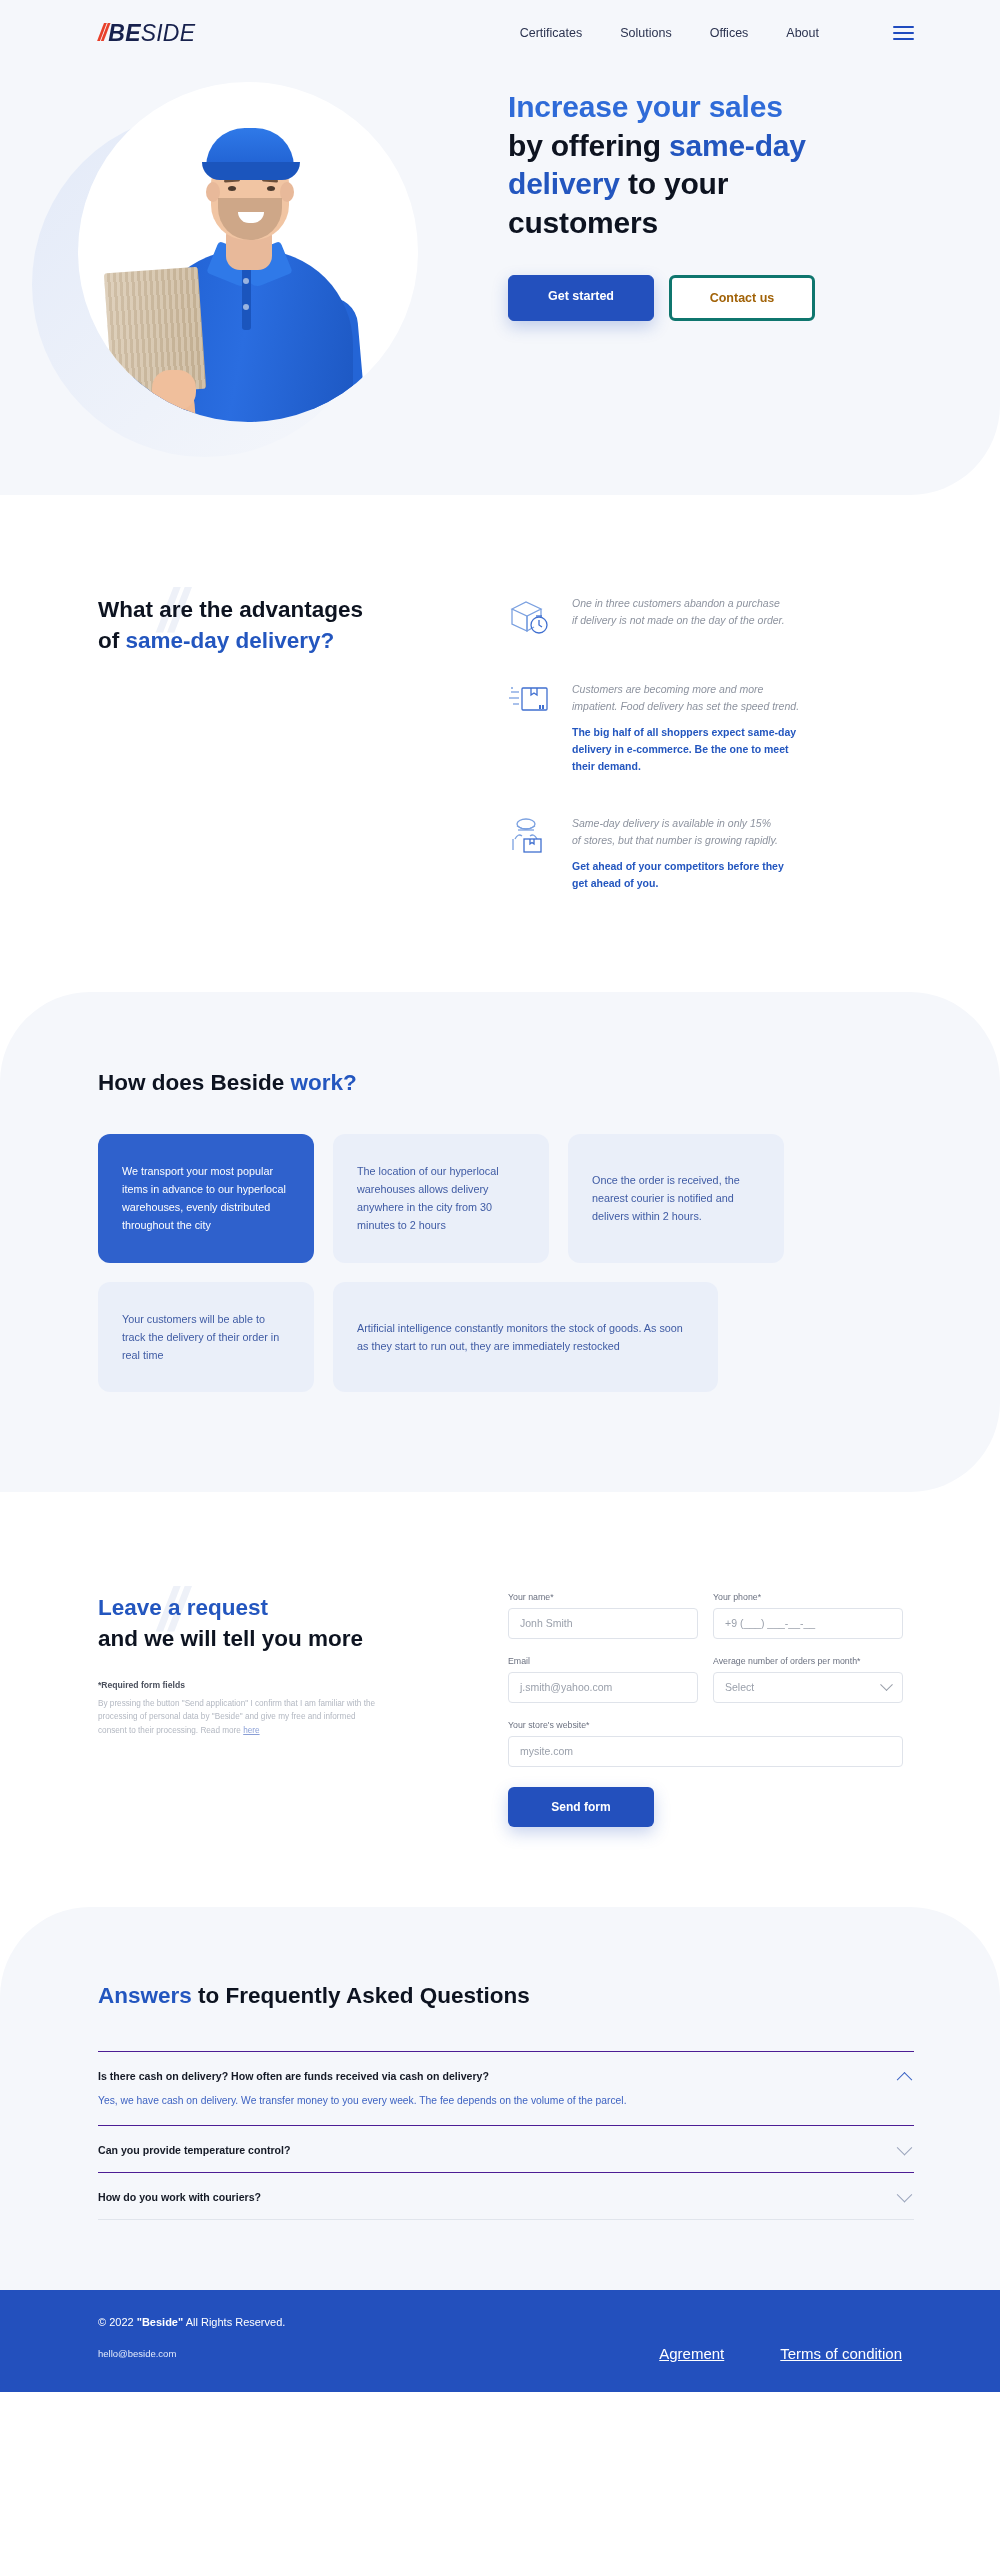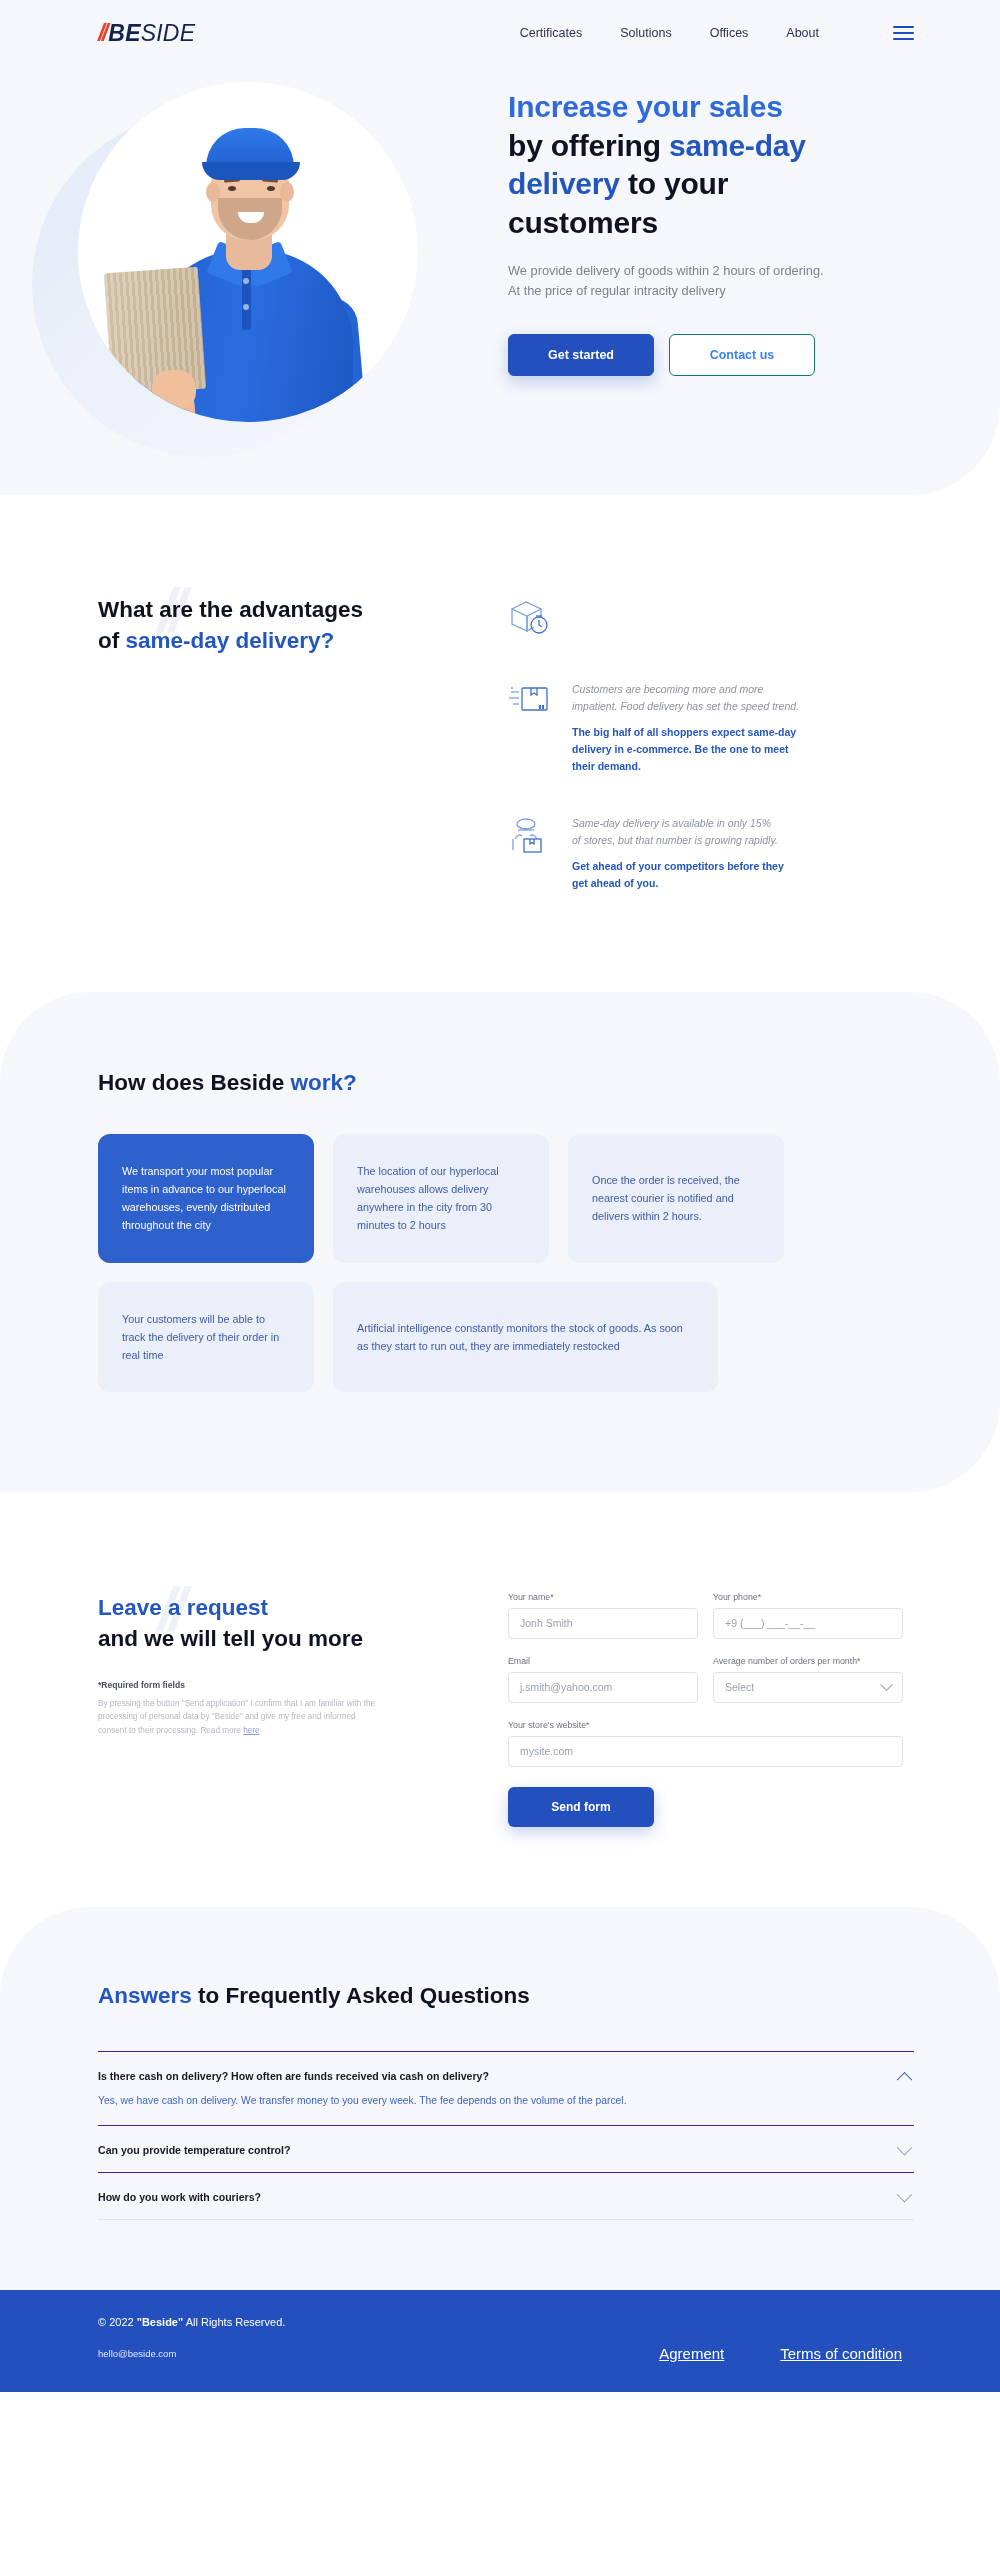--- a/index.html
+++ b/index.html
@@ -180,21 +180,21 @@
     padding: 13px 0;
     width: 146px;
     text-align: center;
     cursor: pointer;
   }
   .btn-primary {
     background: #2350bd; color: #fff; border: 1px solid #2350bd;
     box-shadow: 0 6px 16px rgba(35,80,189,.25);
   }
   .btn-outline {
-    background: #fff; color: #3b82f6; border: 1px solid #0f766e;
+    background: #fff; color: #a16207; border: 3px solid #0f766e;
   }
 
   
   .quote-mark {
     position: absolute;
     font-size: 62px;
     font-weight: 800;
     font-style: italic;
     color: #eef1f8;
     letter-spacing: -6px;
@@ -461,24 +461,20 @@
         </div>
       </div>
 
       <div class="hero-copy">
         <h1 class="hero-title">
           <span class="accent">Increase your sales</span><br>
           <span>by offering </span><span class="accent2">same-day</span><br>
           <span class="accent2">delivery</span><span> to your</span><br>
           <span>customers</span>
         </h1>
-        <p class="hero-sub">
-          <span>We provide delivery of goods within 2 hours of ordering.</span><br>
-          <span>At the price of regular intracity delivery</span>
-        </p>
         <div class="hero-buttons">
           <div class="btn btn-primary">Get started</div>
           <div class="btn btn-outline">Contact us</div>
         </div>
       </div>
     </div>
   </div>
 
   <section class="advantages">
     <div class="adv-left">
@@ -497,20 +493,24 @@
             <path d="M4 12 L18 5 L33 12 L19 19 Z"></path>
             <path d="M4 12 L4 27 L19 34 L19 19"></path>
             <path d="M33 12 L33 20"></path>
             <path d="M19 19 L19 34 L26 30"></path>
             <circle cx="31" cy="28" r="8" stroke="#3f6fd0"></circle>
             <path d="M31 23 L31 28 L34 30" stroke="#3f6fd0"></path>
             <path d="M28 19 L34 19" stroke="#3f6fd0"></path>
           </svg>
         </div>
         <div class="adv-texts">
+          <div class="adv-grey">
+            <span>One in three customers abandon a purchase</span><br>
+            <span>if delivery is not made on the day of the order.</span>
+          </div>
         </div>
       </div>
 
       <div class="adv-item">
         <div class="adv-icon">
           <svg width="44" height="34" viewBox="0 0 44 34" fill="none" stroke="#7aa0e0" stroke-width="1.3">
             <rect x="14" y="5" width="25" height="22" rx="1" stroke="#3f6fd0"></rect>
             <path d="M23 5 L23 12 L26 10 L29 12 L29 5" stroke="#3f6fd0"></path>
             <path d="M3 9 L11 9"></path>
             <path d="M1 15 L11 15"></path>

